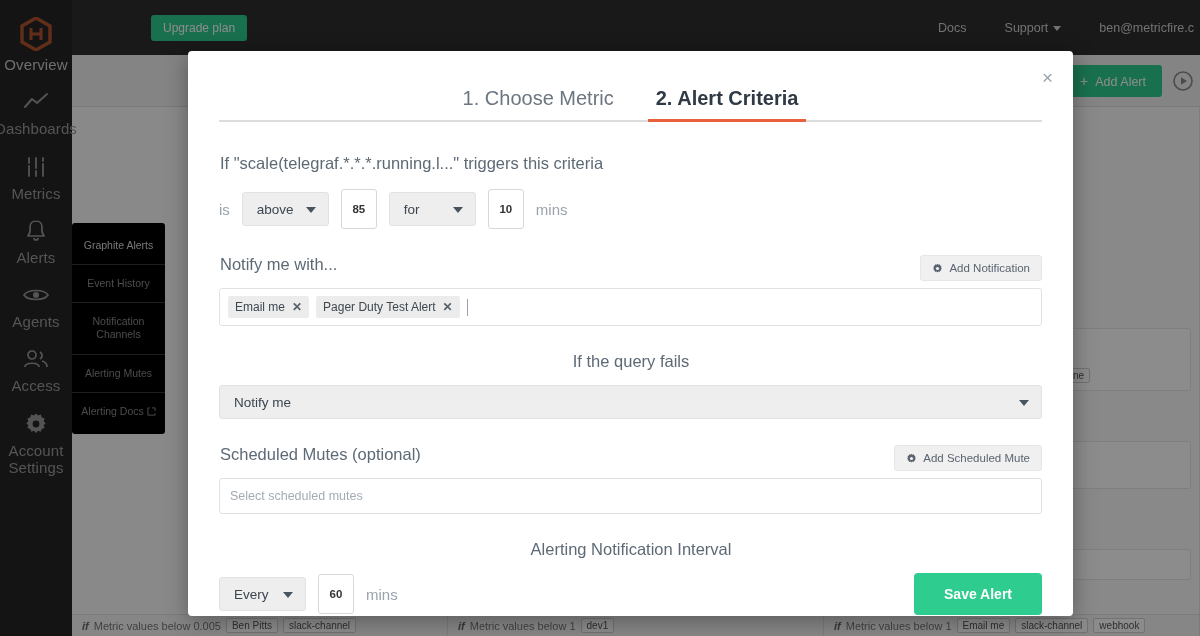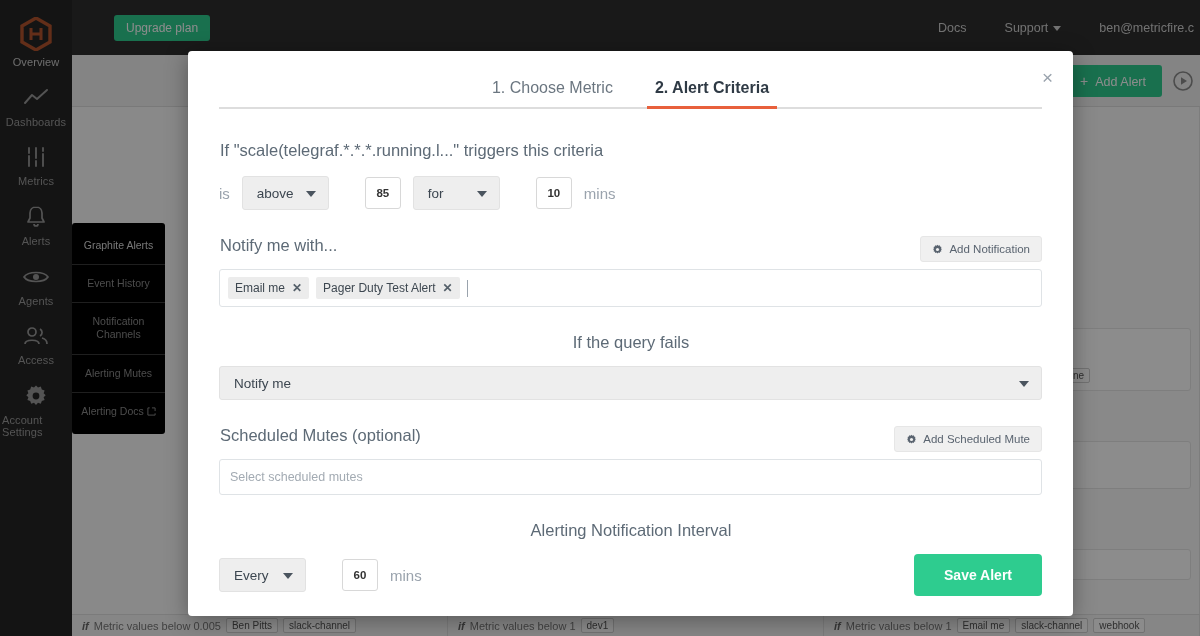--- a/index.html
+++ b/index.html
@@ -20,21 +20,21 @@
     position: absolute; left: 0; top: 0; width: 72px; height: 636px;
     background: #262626; display: flex; flex-direction: column;
     align-items: center; padding-top: 8px; z-index: 5;
   }
   .nav-item {
     width: 72px; display: flex; flex-direction: column; align-items: center;
     justify-content: center; padding: 9px 2px 7px; cursor: pointer;
   }
   .nav-item .nav-ico { display: block; height: 26px; display: flex; align-items: center; justify-content: center; }
   .nav-item .nav-lbl {
-    font-size: 11px; color: #9a9a9a; margin-top: 5px; 
+    font-size: 15px; color: #9a9a9a; margin-top: 5px; text-align: center;
     line-height: 1.15; letter-spacing: .1px;
   }
   .nav-item.logo .nav-lbl { color: #c9c9c9; }
   .nav-item.logo .nav-ico { height: 34px; }
   svg.ic { display:block; }
 
   
   .secondary-nav {
     position: absolute; left: 72px; top: 223px; width: 93px;
     background: #000000; border-radius: 3px; z-index: 6;
@@ -46,21 +46,21 @@
   }
   .sec-item:last-child { border-bottom: none; }
   .sec-item.active { color: #d9d9d9; }
 
   
   .topbar {
     position: absolute; left: 72px; top: 0; right: 0; height: 55px;
     background: #2e2e2e; display: flex; align-items: center; z-index: 4;
   }
   .upgrade-btn {
-    margin-left: 42px; background: #2ecc8f; color: #ffffff;
+    margin-left: 79px; background: #2ecc8f; color: #ffffff;
     font-size: 12px; padding: 6px 12px; border-radius: 3px; border: none; cursor: pointer;
   }
   .topbar-right { margin-left: auto; display: flex; align-items: center; gap: 38px; padding-right: 6px; }
   .topbar-right .tlink { color: #cfcfcf; font-size: 12.5px; cursor: pointer; white-space: nowrap; }
   .caret-dn {
     display: inline-block; width: 0; height: 0; margin-left: 5px; vertical-align: middle;
     border-left: 4px solid transparent; border-right: 4px solid transparent;
     border-top: 5px solid #cfcfcf;
   }
 
@@ -118,22 +118,22 @@
   }
   .modal-close {
     position: absolute; right: 20px; top: 17px; font-size: 19px; color: #9aa3ad;
     cursor: pointer; line-height: 1; font-family: "Liberation Sans", sans-serif;
   }
   .tabs {
     display: flex; justify-content: center; align-items: flex-end; gap: 26px;
     padding-top: 28px; border-bottom: 2px solid #dddddd; margin: 0 31px;
   }
   .tab {
-    font-size: 16px; color: #6b7680; padding: 0 8px 9px; cursor: pointer;
-    margin-bottom: -2px; border-bottom: 3px solid transparent;
+    font-size: 20px; color: #6b7680; padding: 0 8px 9px; cursor: pointer;
+    margin-bottom: -2px; border-bottom: 3px solid transparent; margin-top: 8px;
   }
   .tab.active { color: #2f3a45; border-bottom-color: #e8603c; font-weight: bold; }
 
   .modal-body { padding: 22px 31px 0 31px; }
 
   .sec-title {
     font-size: 16.5px; color: #5d6a76; margin: 0 0 14px 1px; font-weight: normal; text-align: center;
   }
   .criteria-title { font-size: 16.5px; color: #5d6a76; margin: 10px 0 16px 1px; }
 
@@ -145,23 +145,23 @@
     padding: 0 32px 0 14px; font-size: 13.5px; color: #3c4650; cursor: pointer;
     min-width: 87px;
   }
   .sel .tri {
     position: absolute; right: 12px; top: 50%; margin-top: -2px;
     width: 0; height: 0; border-left: 5px solid transparent;
     border-right: 5px solid transparent; border-top: 6px solid #4a545e;
   }
   .sel.wide { min-width: 108px; }
   .num-in {
-    width: 36px; height: 32px; border: 1px solid #d8d8d8; border-radius: 3px;
+    width: 36px; height: 40px; border: 1px solid #d8d8d8; border-radius: 3px;
     text-align: center; font-size: 11.5px; font-weight: bold; color: #333;
-    background: #fff; font-family: "Liberation Sans", sans-serif; margin-left: 24px;
+    background: #fff; font-family: "Liberation Sans", sans-serif;
   }
 
   .sec-head { display: flex; align-items: flex-start; justify-content: space-between; }
   .ghost-btn {
     background: #f0f0f0; border: 1px solid #e6e6e6; border-radius: 3px;
     font-size: 11.5px; color: #5a6470; padding: 6px 11px; cursor: pointer;
     display: inline-flex; align-items: center; gap: 6px; white-space: nowrap;
   }
 
   .token-field {

